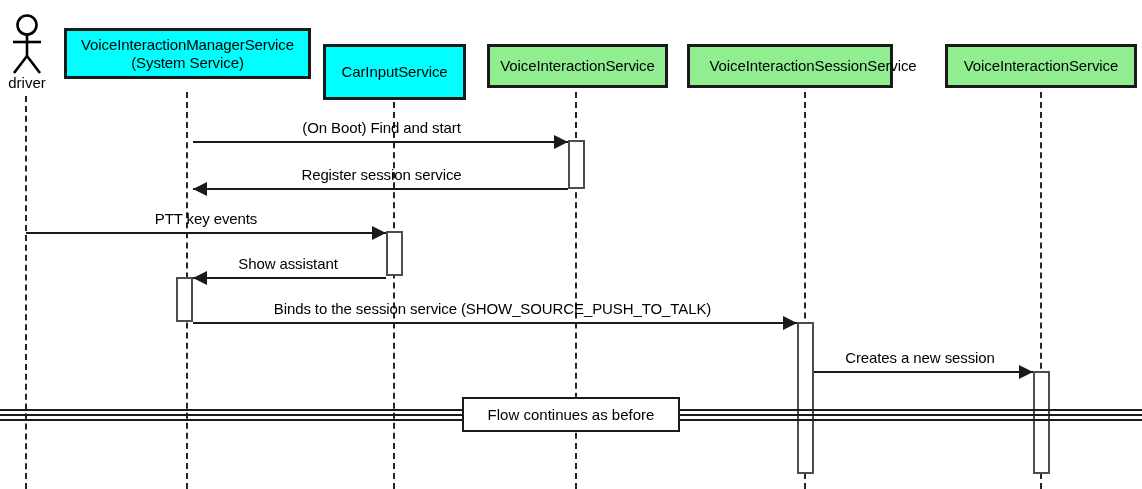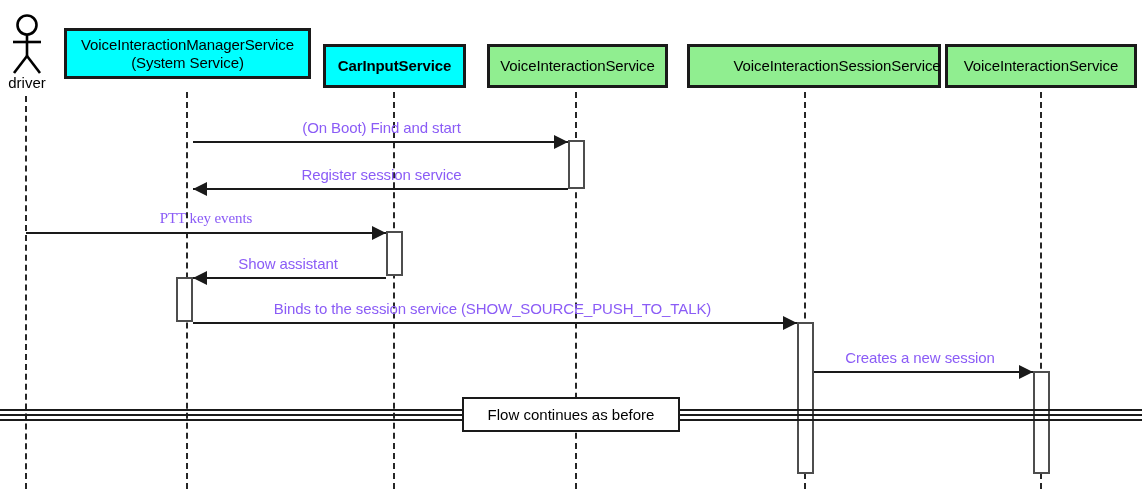--- a/index.html
+++ b/index.html
@@ -75,21 +75,21 @@
     height: 0;
     border-top: 7px solid transparent;
     border-bottom: 7px solid transparent;
   }
   .arrow-head.right { border-left: 14px solid #1a1a1a; }
   .arrow-head.left  { border-right: 14px solid #1a1a1a; }
 
   .msg-label {
     position: absolute;
     font-size: 15px;
-    color: #8b5cf6;
+    color: #000000;
     white-space: nowrap;
     text-align: center;
     letter-spacing: -0.1px;
   }
 
   
   .divider-line {
     position: absolute;
     left: 0;
     width: 1142px;
@@ -126,31 +126,31 @@
         <line x1="21" y1="42" x2="8" y2="59" stroke="#000" stroke-width="2.6"></line>
         <line x1="21" y1="42" x2="34" y2="59" stroke="#000" stroke-width="2.6"></line>
       </svg></div>
     <div class="actor-label" style="left: 0px; top: 74px; width: 54px;">driver</div>
     <div class="participant" style="left: 64px; top: 28px; width: 247px; height: 51px; background: rgb(0, 255, 255); border-color: rgb(26, 26, 26);">
       <div>
         <span>VoiceInteractionManagerService</span>
         <span>(System Service)</span>
       </div>
     </div>
-    <div class="participant" style="left: 323px; top: 44px; width: 143px; height: 44px; background: rgb(0, 255, 255); border-color: rgb(26, 26, 26); font-weight: bold;">
+    <div class="participant" style="left: 323px; top: 44px; width: 143px; height: 56px; background: rgb(0, 255, 255); border-color: rgb(26, 26, 26);">
       <div>
         <span>CarInputService</span>
       </div>
     </div>
     <div class="participant" style="left: 487px; top: 44px; width: 181px; height: 44px; background: rgb(144, 238, 144); border-color: rgb(26, 26, 26);">
       <div>
         <span>VoiceInteractionService</span>
       </div>
     </div>
-    <div class="participant" style="left: 687px; top: 44px; width: 254px; height: 44px; background: rgb(144, 238, 144); border-color: rgb(26, 26, 26); padding-left: 46px;">
+    <div class="participant" style="left: 687px; top: 44px; width: 206px; height: 44px; background: rgb(144, 238, 144); border-color: rgb(26, 26, 26); padding-left: 46px;">
       <div>
         <span>VoiceInteractionSessionService</span>
       </div>
     </div>
     <div class="participant" style="left: 945px; top: 44px; width: 192px; height: 44px; background: rgb(144, 238, 144); border-color: rgb(26, 26, 26);">
       <div>
         <span>VoiceInteractionService</span>
       </div>
     </div>
     <div class="activation" style="left: 568px; top: 140px; width: 17px; height: 49px; border-color: rgb(77, 77, 77);"></div>
@@ -159,21 +159,21 @@
     <div class="activation" style="left: 797px; top: 322px; width: 17px; height: 152px; border-color: rgb(77, 77, 77);"></div>
     <div class="activation" style="left: 1033px; top: 371px; width: 17px; height: 103px; border-color: rgb(77, 77, 77);"></div>
     <div class="msg-line" style="left: 193px; top: 141px; width: 375px; border-top-color: rgb(26, 26, 26);"></div>
     <div class="arrow-head right" style="left: 554px; top: 135px;"></div>
     <div class="msg-label" style="left: 187px; top: 119px; width: 389px;">(On Boot) Find and start</div>
     <div class="msg-line" style="left: 193px; top: 188px; width: 375px; border-top-color: rgb(26, 26, 26);"></div>
     <div class="arrow-head left" style="left: 193px; top: 182px;"></div>
     <div class="msg-label" style="left: 187px; top: 166px; width: 389px;">Register session service</div>
     <div class="msg-line" style="left: 26px; top: 232px; width: 360px; border-top-color: rgb(26, 26, 26);"></div>
     <div class="arrow-head right" style="left: 372px; top: 226px;"></div>
-    <div class="msg-label" style="left: 26px; top: 210px; width: 360px; font-family: Liberation Serif, serif;">PTT key events</div>
+    <div class="msg-label" style="left: 26px; top: 210px; width: 360px;">PTT key events</div>
     <div class="msg-line" style="left: 193px; top: 277px; width: 193px; border-top-color: rgb(26, 26, 26);"></div>
     <div class="arrow-head left" style="left: 193px; top: 271px;"></div>
     <div class="msg-label" style="left: 190px; top: 255px; width: 196px;">Show assistant</div>
     <div class="msg-line" style="left: 193px; top: 322px; width: 604px; border-top-color: rgb(26, 26, 26);"></div>
     <div class="arrow-head right" style="left: 783px; top: 316px;"></div>
     <div class="msg-label" style="left: 190px; top: 300px; width: 605px;">Binds to the session service (SHOW_SOURCE_PUSH_TO_TALK)</div>
     <div class="msg-line" style="left: 814px; top: 371px; width: 219px; border-top-color: rgb(26, 26, 26);"></div>
     <div class="arrow-head right" style="left: 1019px; top: 365px;"></div>
     <div class="msg-label" style="left: 815px; top: 349px; width: 210px;">Creates a new session</div>
     <div class="divider-line" style="top: 409px; border-top-color: rgb(26, 26, 26);"></div>

